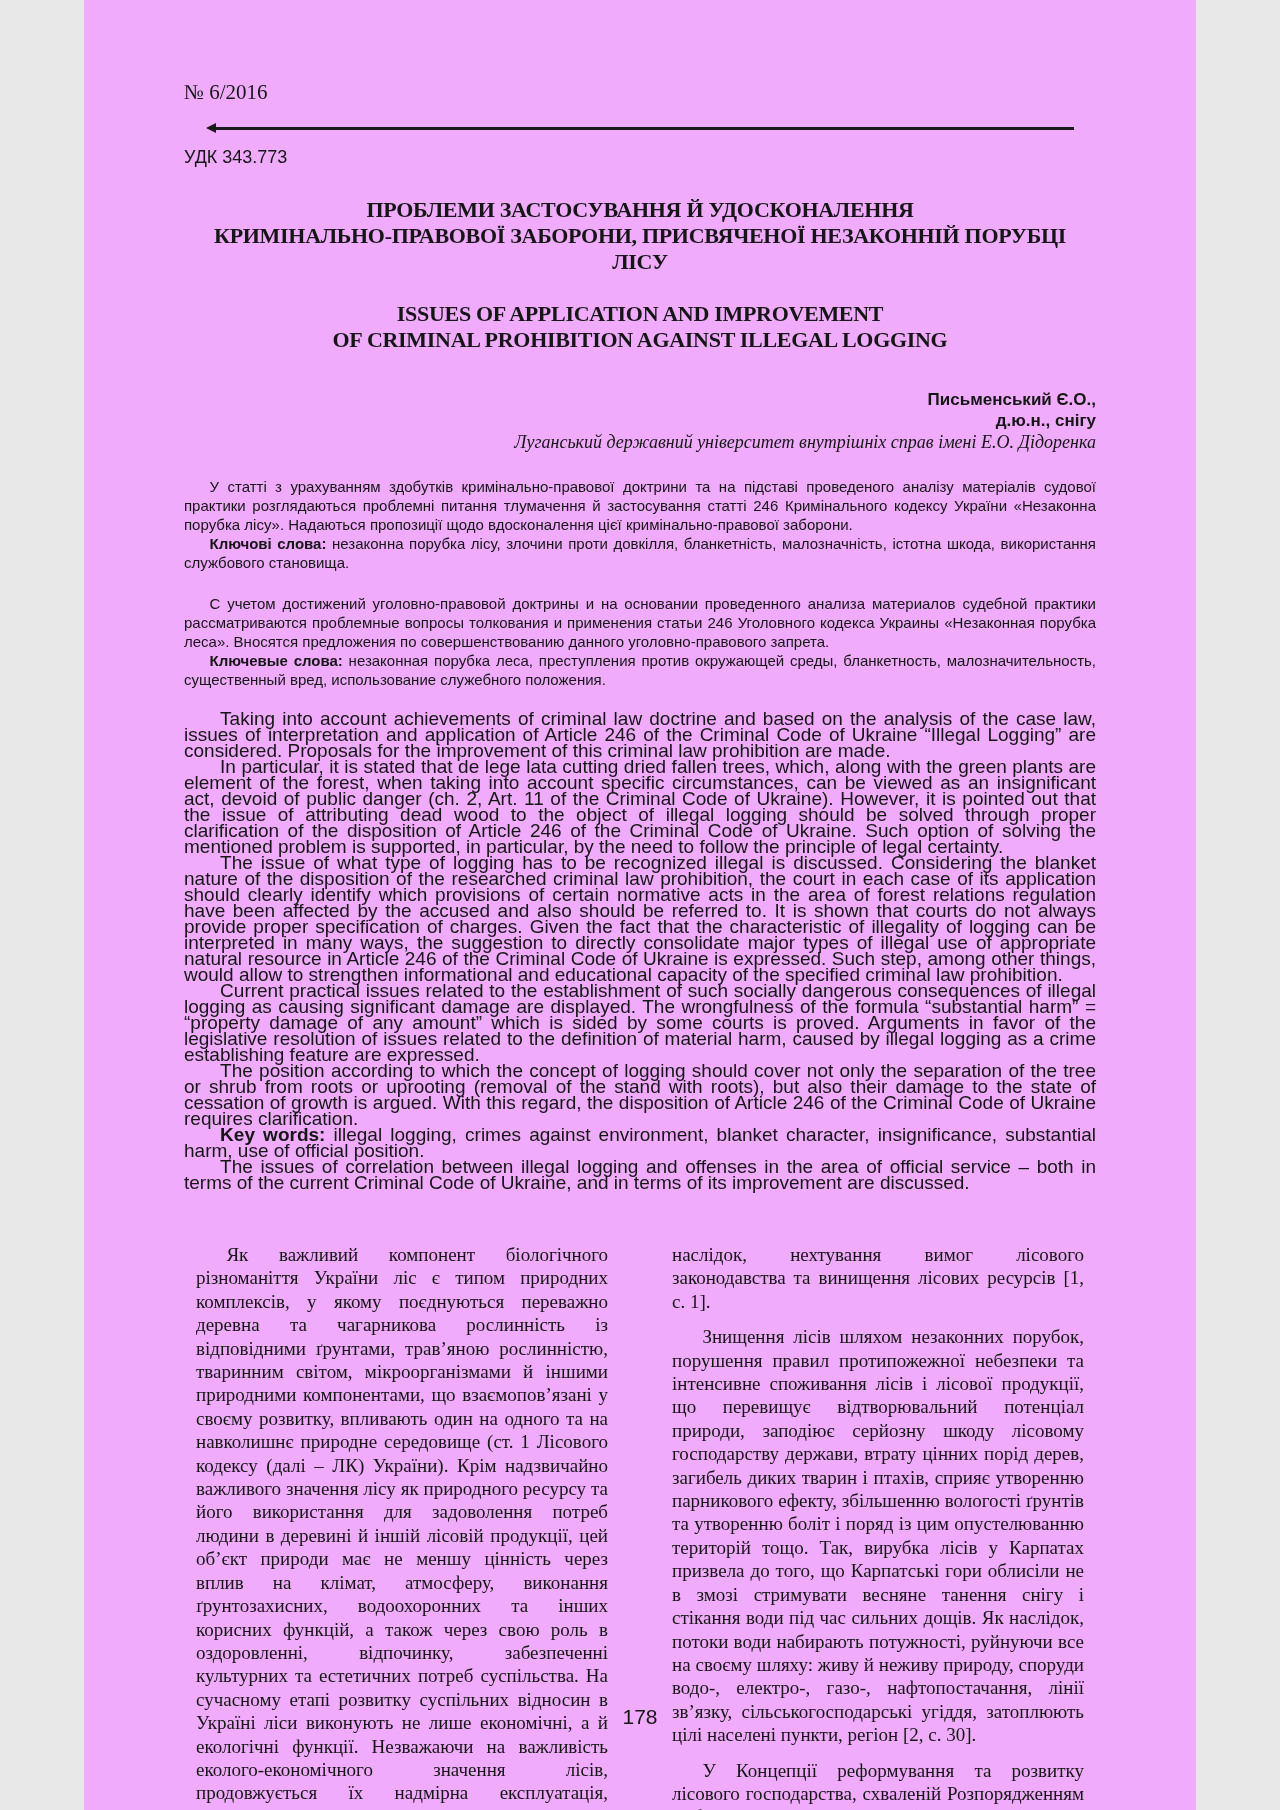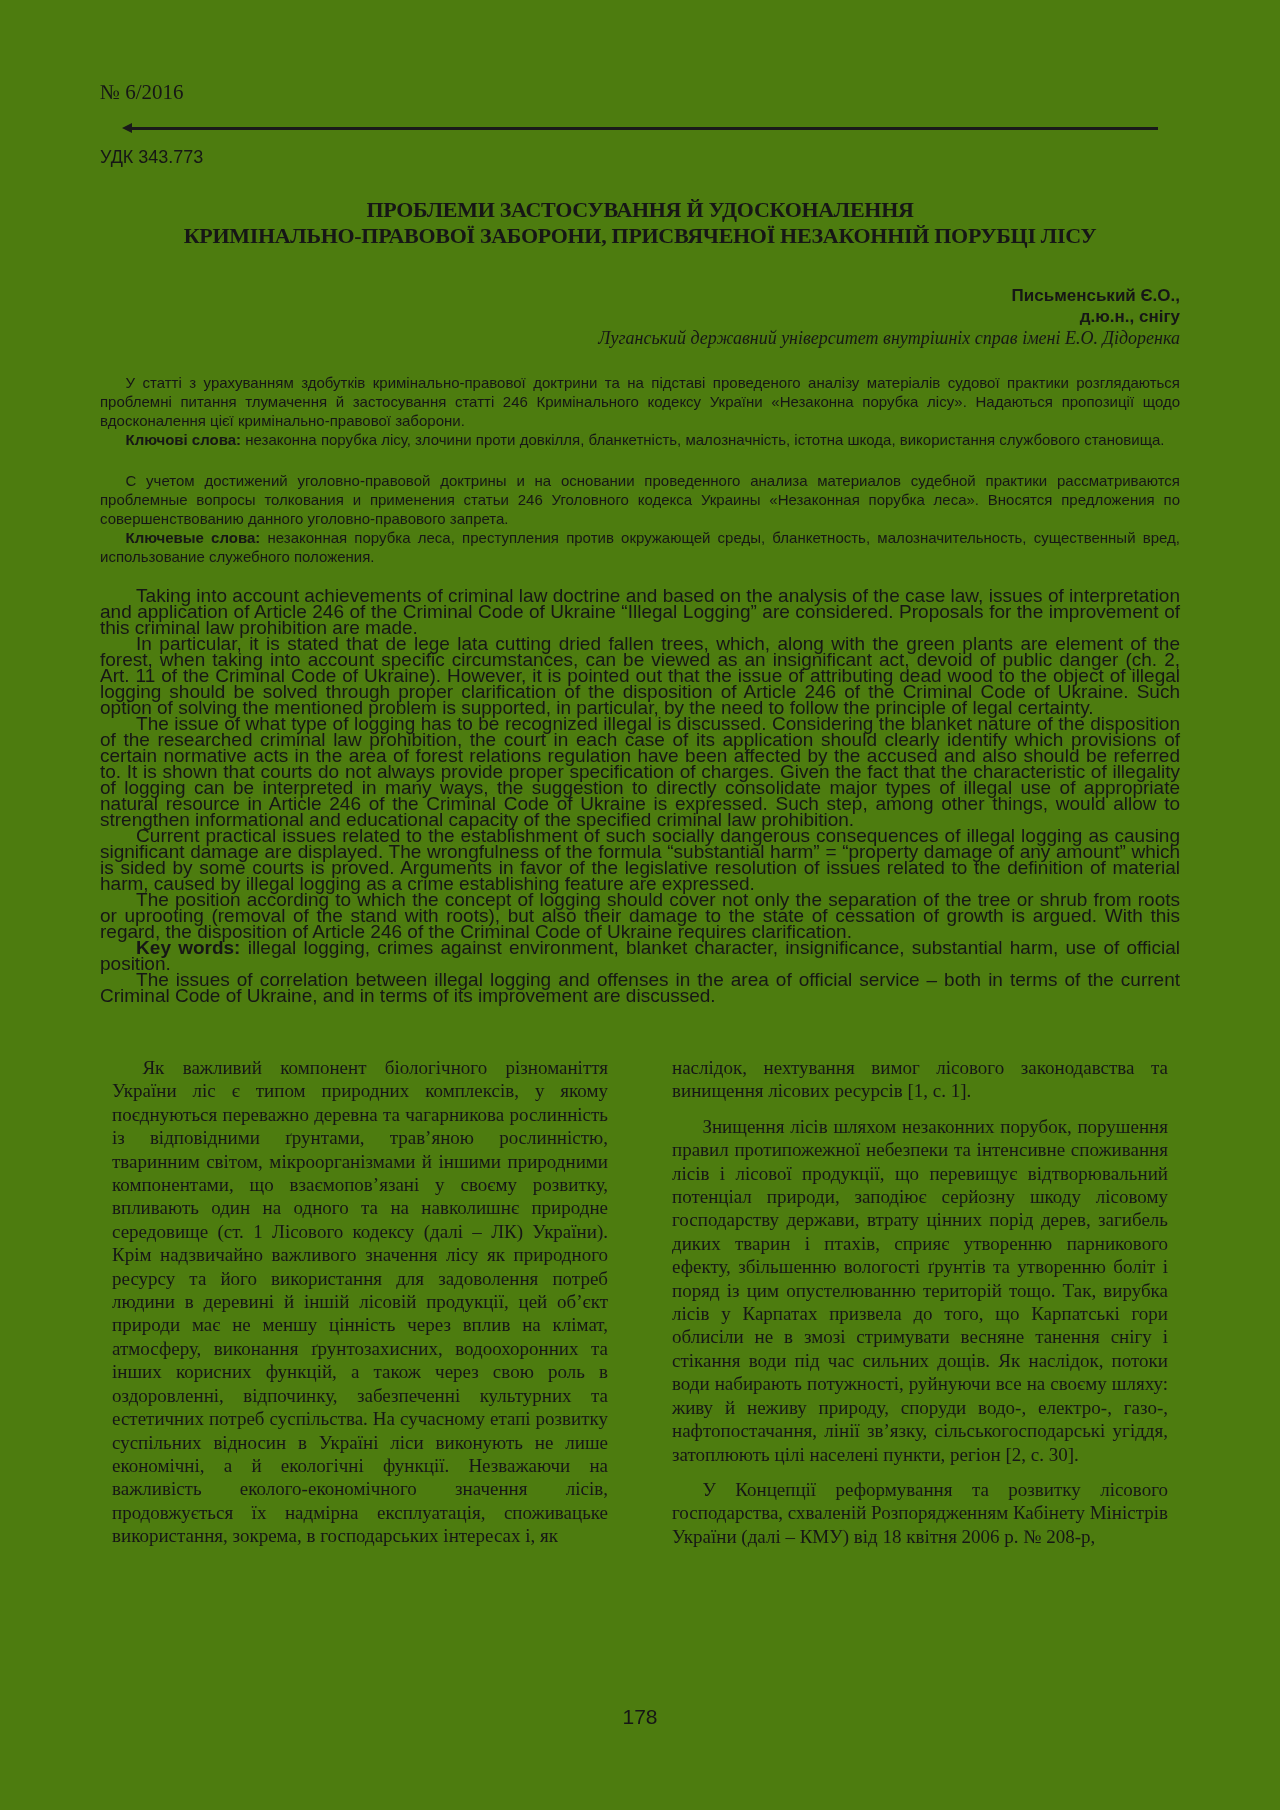--- a/index.html
+++ b/index.html
@@ -1,21 +1,21 @@
 <!DOCTYPE html>
 <html><head>
 <meta charset="utf-8">
 <style>
   html,body { margin:0; padding:0; background:#e8e8e8; }
   .page {
     position: relative;
-    width: 1280px;
+    width: 1112px;
     height: 1810px;
     margin: 0 auto;
-    background: #4d7c0f;
+    background: #f0abfc;
     color: #161616;
     overflow: hidden;
   }
   .content { padding: 0 100px; }
 
   .issue {
     padding-top: 80px;
     font-family: "Liberation Serif", serif;
     font-size: 21px;
   }
@@ -130,20 +130,24 @@
       <span class="line"></span>
     </div>
 
     <div class="udc">УДК 343.773</div>
 
     <div class="title-uk">
       <div>ПРОБЛЕМИ ЗАСТОСУВАННЯ Й УДОСКОНАЛЕННЯ</div>
       <div>КРИМІНАЛЬНО-ПРАВОВОЇ ЗАБОРОНИ, ПРИСВЯЧЕНОЇ НЕЗАКОННІЙ ПОРУБЦІ ЛІСУ</div>
     </div>
 
+    <div class="title-en">
+      <div>ISSUES OF APPLICATION AND IMPROVEMENT</div>
+      <div>OF CRIMINAL PROHIBITION AGAINST ILLEGAL LOGGING</div>
+    </div>
 
 
     <div class="author-block">
       <div class="author-name">Письменський Є.О.,</div>
       <div class="author-degree">д.ю.н., снігу</div>
       <div class="author-affiliation">Луганський державний університет внутрішніх справ імені Е.О. Дідоренка</div>
     </div>
 
     <div class="abstract abstract-uk">
       <p>У статті з урахуванням здобутків кримінально-правової доктрини та на підставі проведеного аналізу матеріалів судової практики розглядаються проблемні питання тлумачення й застосування статті 246 Кримінального кодексу України «Незаконна порубка лісу». Надаються пропозиції щодо вдосконалення цієї кримінально-правової заборони.</p>

